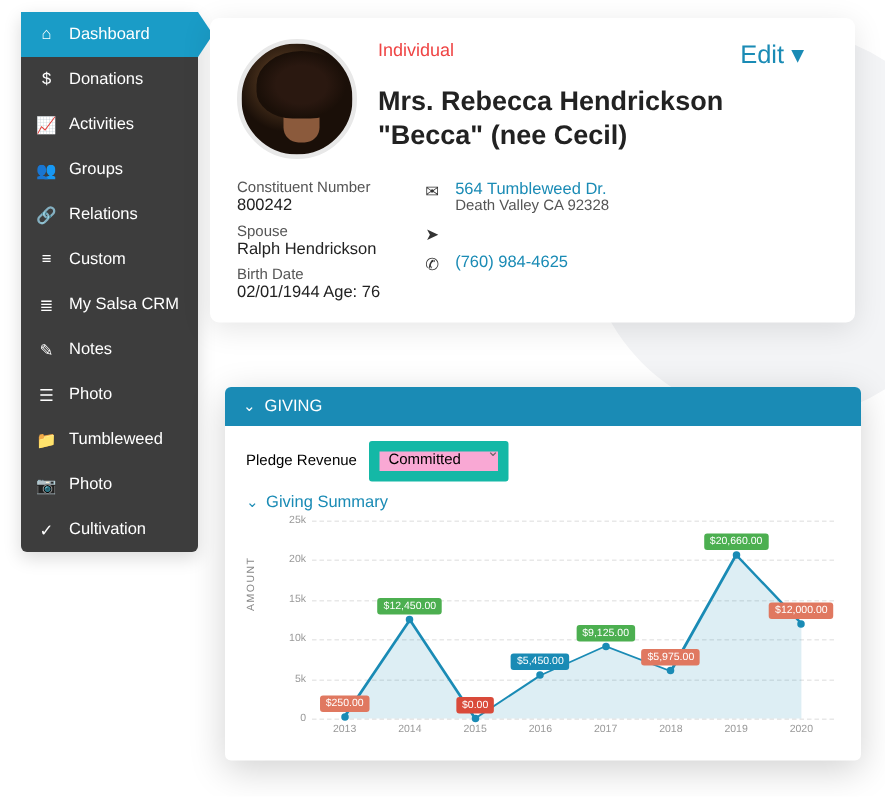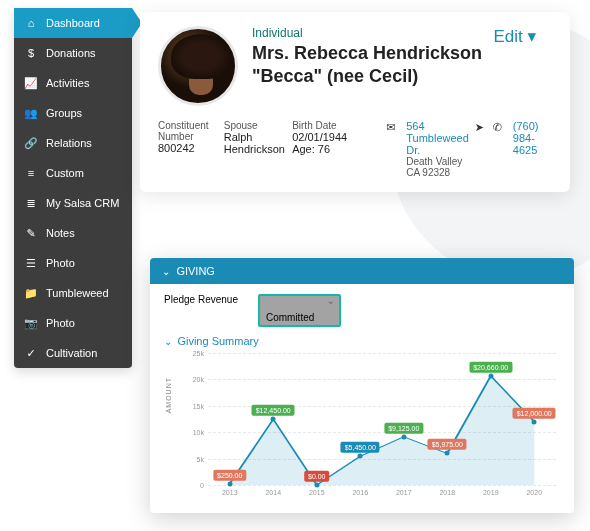--- a/index.html
+++ b/index.html
@@ -9,35 +9,35 @@
 .side-item{display:flex;align-items:center;padding:8px 10px;color:#fff;font-size:11px;cursor:pointer;gap:8px}
 .side-item.active{background:#1a9cc7;position:relative}
 .side-item.active::after{content:"";position:absolute;right:-10px;top:0;border-top:15px solid transparent;border-bottom:15px solid transparent;border-left:10px solid #1a9cc7}
 .side-icon{width:14px;height:14px;display:inline-flex;align-items:center;justify-content:center;font-size:11px}
 .profile-card{position:absolute;left:140px;top:12px;width:430px;background:#fff;border-radius:6px;box-shadow:0 4px 20px rgba(0,0,0,0.1);padding:14px 18px;z-index:3}
 .profile-top{display:flex;gap:14px;position:relative}
 .avatar{width:80px;height:80px;border-radius:50%;background:radial-gradient(circle at 40% 35%,#8b5a3c 0%,#3d2817 30%,#1a0f08 50%);border:3px solid #e8e8e8;position:relative;overflow:hidden;flex-shrink:0}
 .avatar::before{content:"";position:absolute;left:28px;top:38px;width:24px;height:28px;background:#8b5a3c;border-radius:10px}
 .avatar::after{content:"";position:absolute;left:10px;top:5px;width:60px;height:45px;background:radial-gradient(ellipse,#2a1810 40%,#1a0f08 70%);border-radius:50% 50% 40% 40%}
 .name-block{flex:1}
-.type-label{font-size:12px;color:#0f766e;margin-bottom:2px}
+.type-label{font-size:12px;color:#ef4444;margin-bottom:16px}
 .name{font-size:18px;font-weight:bold;color:#222;line-height:1.25}
 .edit-link{position:absolute;right:16px;top:0;font-size:17px;color:#1a8bb5;cursor:pointer}
 .details{display:flex;gap:30px;margin-top:14px;font-size:11px}
-.col{display:flex;flex-direction:row;gap:6px}
+.col{display:flex;flex-direction:column;gap:6px}
 .field-label{color:#555;font-size:10px}
 .field-value{color:#222;font-size:11px;font-weight:500}
 .contact-row{display:flex;align-items:flex-start;gap:8px;color:#1a8bb5;font-size:11px}
 .contact-row .ci{width:12px;color:#333;flex-shrink:0;margin-top:1px}
 .addr-sub{color:#555;font-size:10px}
 .giving-card{position:absolute;left:150px;top:258px;width:424px;background:#fff;border-radius:4px;box-shadow:0 6px 24px rgba(0,0,0,0.18);z-index:5}
 .giving-header{background:#1a8bb5;color:#fff;padding:7px 12px;font-size:11px;font-weight:500;border-radius:4px 4px 0 0;display:flex;align-items:center;gap:6px}
 .giving-body{padding:10px 14px}
-.pledge-row{display:flex;gap:20px;font-size:10px;margin-bottom:8px}
-.pledge-select{font-size:10px;padding:16px 24px 2px 6px;border:2px solid #14b8a6;border-radius:2px;background:#a3a3a3;appearance:none;position:relative}
+.pledge-row{display:flex;align-items:center;gap:8px;font-size:10px;margin-bottom:8px}
+.pledge-select{font-size:10px;padding:0 24px 2px 6px;border:7px solid #14b8a6;border-radius:2px;background:#f9a8d4;appearance:none;position:relative}
 .select-wrap{position:relative;display:inline-block}
 .select-wrap::after{content:"⌄";position:absolute;right:6px;top:1px;font-size:10px;color:#666;pointer-events:none}
 .summary-title{color:#1a8bb5;font-size:11px;font-weight:500;margin-bottom:6px;display:flex;align-items:center;gap:5px}
 .chart{position:relative;height:150px;margin-left:24px;margin-top:4px}
 .ylabel-txt{position:absolute;left:-20px;top:50%;transform:rotate(-90deg) translateX(50%);transform-origin:left;font-size:7px;color:#888;letter-spacing:1px}
 .yaxis{position:absolute;left:0;top:0;bottom:18px;width:20px}
 .ytick{position:absolute;right:4px;font-size:7px;color:#999;transform:translateY(-50%)}
 .grid{position:absolute;left:20px;right:4px;top:0;bottom:18px}
 .gline{position:absolute;left:0;right:0;border-top:1px dashed #e8e8e8}
 .plot{position:absolute;left:20px;right:4px;top:0;bottom:18px}

